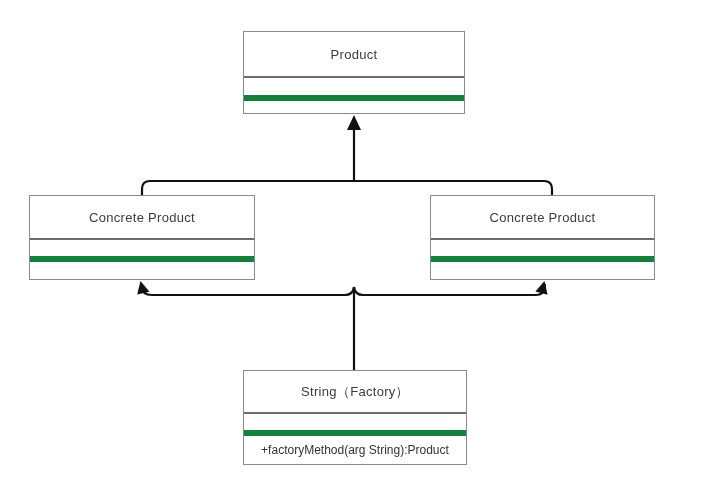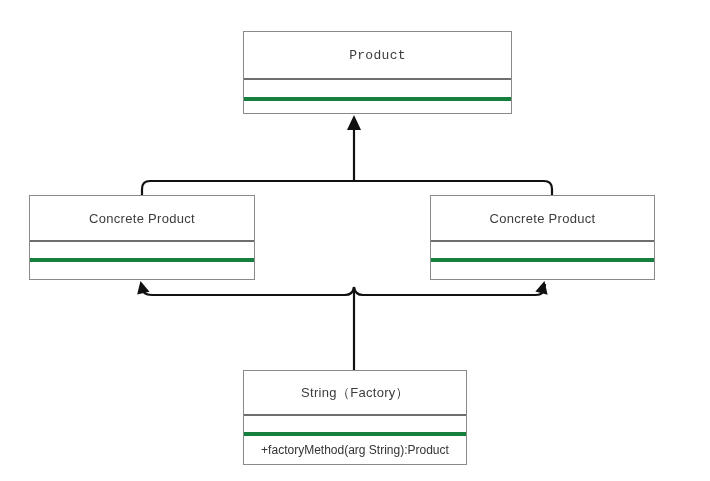--- a/index.html
+++ b/index.html
@@ -31,30 +31,30 @@
     justify-content: center;
     font-size: 13px;
     color: #3c3c3c;
     letter-spacing: 0.3px;
     white-space: nowrap;
   }
   .cb-attrs {
     border-top: 2px solid #6e6e6e;
   }
   .cb-ops {
-    border-top: 4px solid #15803d;
+    border-top: 6px solid #15803d;
     display: flex;
     align-items: center;
     justify-content: center;
     font-size: 12px;
     color: #333333;
     white-space: nowrap;
   }
   
-  #node-product               { left: 243px; top: 31px;  width: 269px; height: 83px; font-family: Liberation Mono, monospace; }
+  #node-product               { left: 243px; top: 31px;  width: 222px; height: 83px; }
   #node-product .cb-attrs     { height: 17px; }
   #node-product .cb-ops       { height: 12px; }
   #node-concrete-left         { left: 29px;  top: 195px; width: 226px; height: 85px; }
   #node-concrete-left .cb-attrs  { height: 16px; }
   #node-concrete-left .cb-ops    { height: 17px; }
   #node-concrete-right        { left: 430px; top: 195px; width: 225px; height: 85px; }
   #node-concrete-right .cb-attrs { height: 16px; }
   #node-concrete-right .cb-ops   { height: 17px; }
   #node-creator               { left: 243px; top: 370px; width: 224px; height: 95px; }
   #node-creator .cb-attrs     { height: 16px; }

